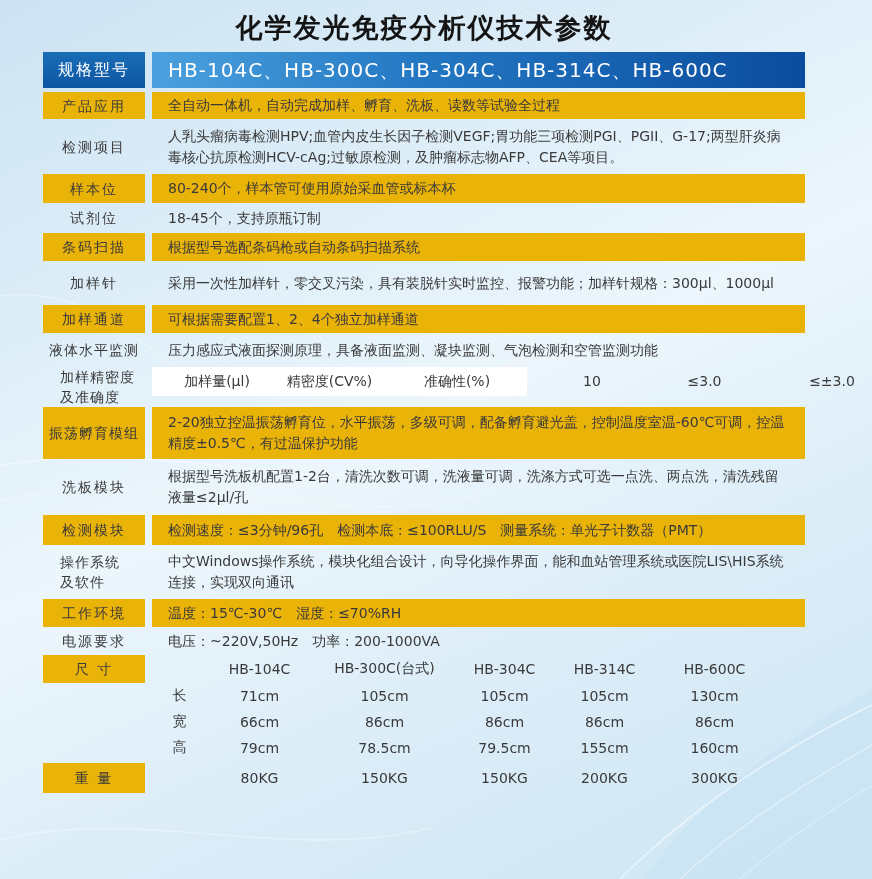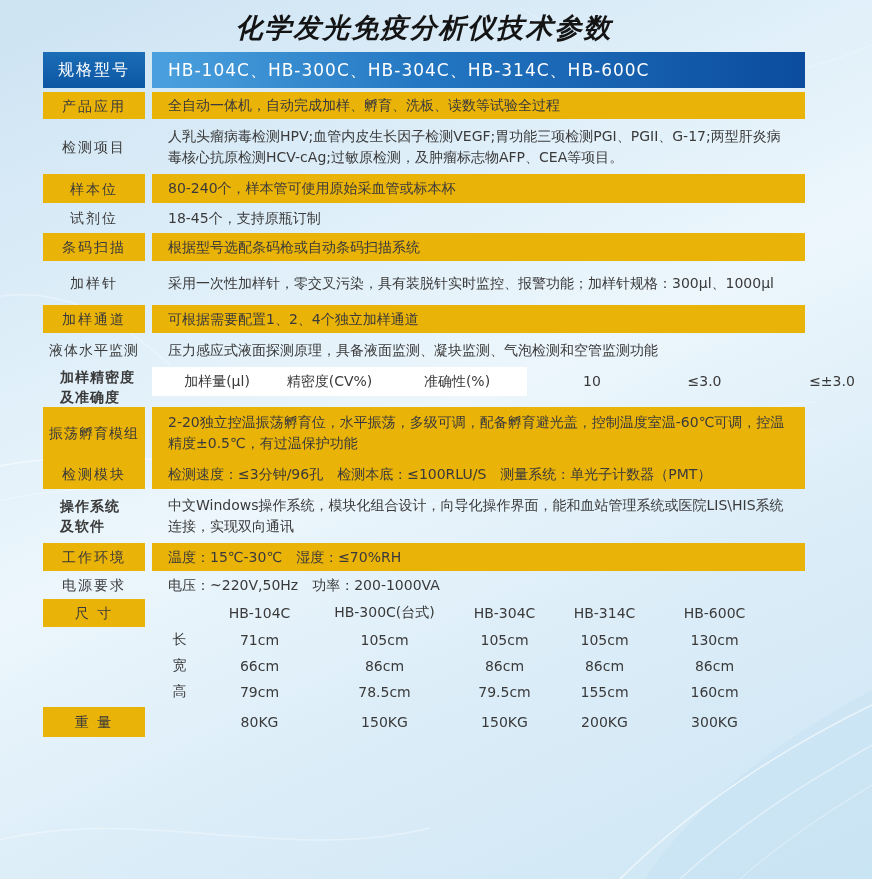--- a/index.html
+++ b/index.html
@@ -6,43 +6,43 @@
   body{
     width:872px;height:879px;position:relative;overflow:hidden;
     font-family:"DejaVu Sans","Liberation Sans",sans-serif;
     color:#3a3a3a;
     background:linear-gradient(155deg,#cde3f2 0%,#dcedf8 25%,#ecf6fc 48%,#dcedf8 70%,#cde6f4 100%);
   }
   .deco{position:absolute;inset:0;z-index:0;pointer-events:none;}
   .page{position:absolute;inset:0;z-index:1;}
   .title{
     position:absolute;top:10px;left:43px;width:762px;text-align:center;
-    font-size:27px;font-weight:bold;color:#141414;letter-spacing:2px;font-style:italic;
+    font-size:27px;font-weight:bold;color:#141414;letter-spacing:2px;
   }
   .spec-table{position:absolute;top:52px;left:43px;width:762px;}
   .row{display:flex;align-items:stretch;}
   .lbl{
     flex:0 0 102px;width:102px;display:flex;flex-direction:column;
     align-items:center;justify-content:center;text-align:right;
     font-size:14px;letter-spacing:2px;line-height:20px;
   }
-  .lbl.two-line{align-items:flex-start;text-align:center;padding-left:17px;box-sizing:border-box;letter-spacing:1px;font-weight:bold;}
+  .lbl.two-line{align-items:flex-start;text-align:center;padding-left:17px;box-sizing:border-box;letter-spacing:1px;}
   .gapcol{flex:0 0 7px;width:7px;}
   .cnt{
     flex:1;display:flex;flex-direction:column;justify-content:center;
     font-size:14px;line-height:21px;padding:0 16px;box-sizing:border-box;
   }
   .row.white .lbl,.row.white .cnt{background:#eab308;}
   .row.hdr .lbl{
     background:linear-gradient(180deg,#1a6db6 0%,#0d56a3 100%);
     color:#ffffff;font-size:16px;letter-spacing:2px;font-weight:500;
   }
   .row.hdr .cnt{
     background:linear-gradient(90deg,#4ba1de 0%,#2377c2 42%,#0b4c9e 100%);
-    color:#ffffff;font-size:17px;letter-spacing:1px;
+    color:#ffffff;font-size:20px;letter-spacing:1px;
   }
   .spacer4{height:4px;}
   
   .prec-body{flex:1;display:flex;flex-direction:row;}
   .prow{
     display:grid;grid-template-columns:110px 115px 140px;
     align-items:center;padding-left:10px;box-sizing:border-box;font-size:14px;
   }
   .prow span{text-align:center;}
   .prow.white{background:#ffffff;}
@@ -180,20 +180,27 @@
     </div>
 
     <div class="row white" style="height:52px">
       <div class="lbl" style="letter-spacing:1px">振荡孵育模组</div>
       <div class="gapcol"></div>
       <div class="cnt">
           <span>2-20独立控温振荡孵育位，水平振荡，多级可调，配备孵育避光盖，控制温度室温-60℃可调，控温精度±0.5℃，有过温保护功能</span>
         </div>
     </div>
 
+    <div class="row" style="height:56px">
+      <div class="lbl">洗板模块</div>
+      <div class="gapcol"></div>
+      <div class="cnt">
+          <span>根据型号洗板机配置1-2台，清洗次数可调，洗液量可调，洗涤方式可选一点洗、两点洗，清洗残留液量≤2μl/孔</span>
+        </div>
+    </div>
 
     <div class="row white" style="height:30px">
       <div class="lbl">检测模块</div>
       <div class="gapcol"></div>
       <div class="cnt">
           <span>检测速度：≤3分钟/96孔　检测本底：≤100RLU/S　测量系统：单光子计数器（PMT）</span>
         </div>
     </div>
 
     <div class="row" style="height:54px">

